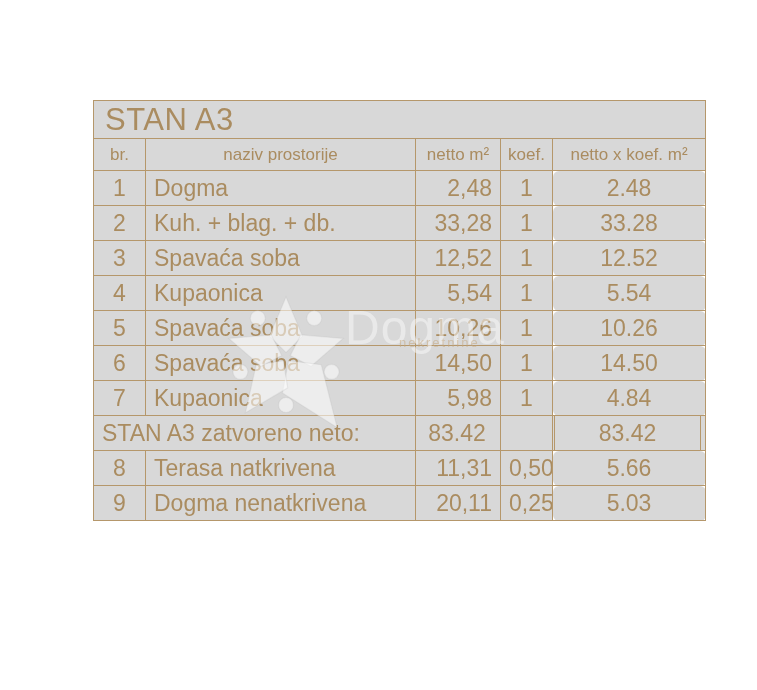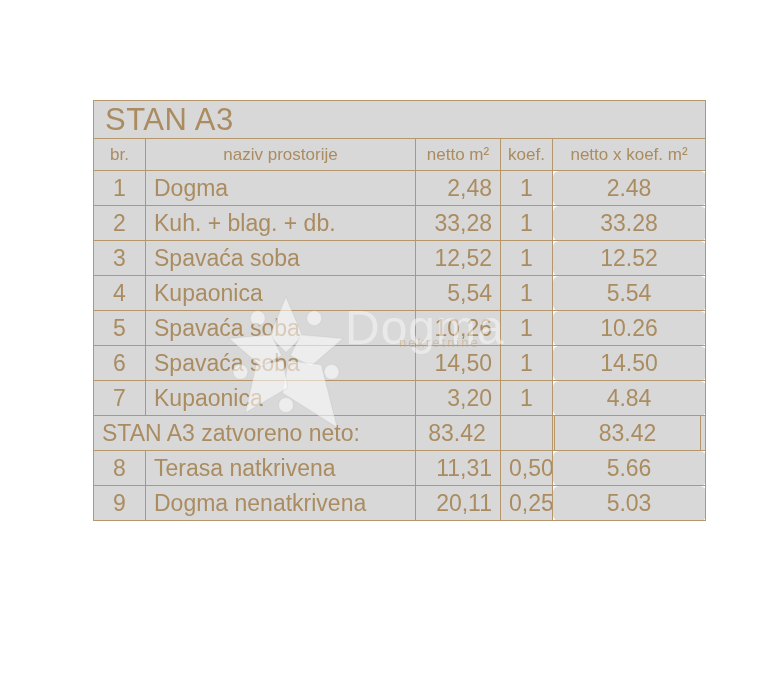--- a/index.html
+++ b/index.html
@@ -128,21 +128,21 @@
     <tr class="data-row">
       <td class="c-br">6</td>
       <td class="c-naziv">Spavaća soba</td>
       <td class="c-netto">14,50</td>
       <td class="c-koef">1</td>
       <td class="c-res">14.50</td>
     </tr>
     <tr class="data-row">
       <td class="c-br">7</td>
       <td class="c-naziv">Kupaonica</td>
-      <td class="c-netto">3,20</td>
+      <td class="c-netto">5,98</td>
       <td class="c-koef">1</td>
       <td class="c-res">4.84</td>
     </tr>
 
     <tr class="sum-row">
       <td colspan="2" class="sum-label">STAN A3 zatvoreno neto:</td>
       <td class="sum-cell">
         <div class="sumbox">83.42</div>
       </td>
       <td></td>

